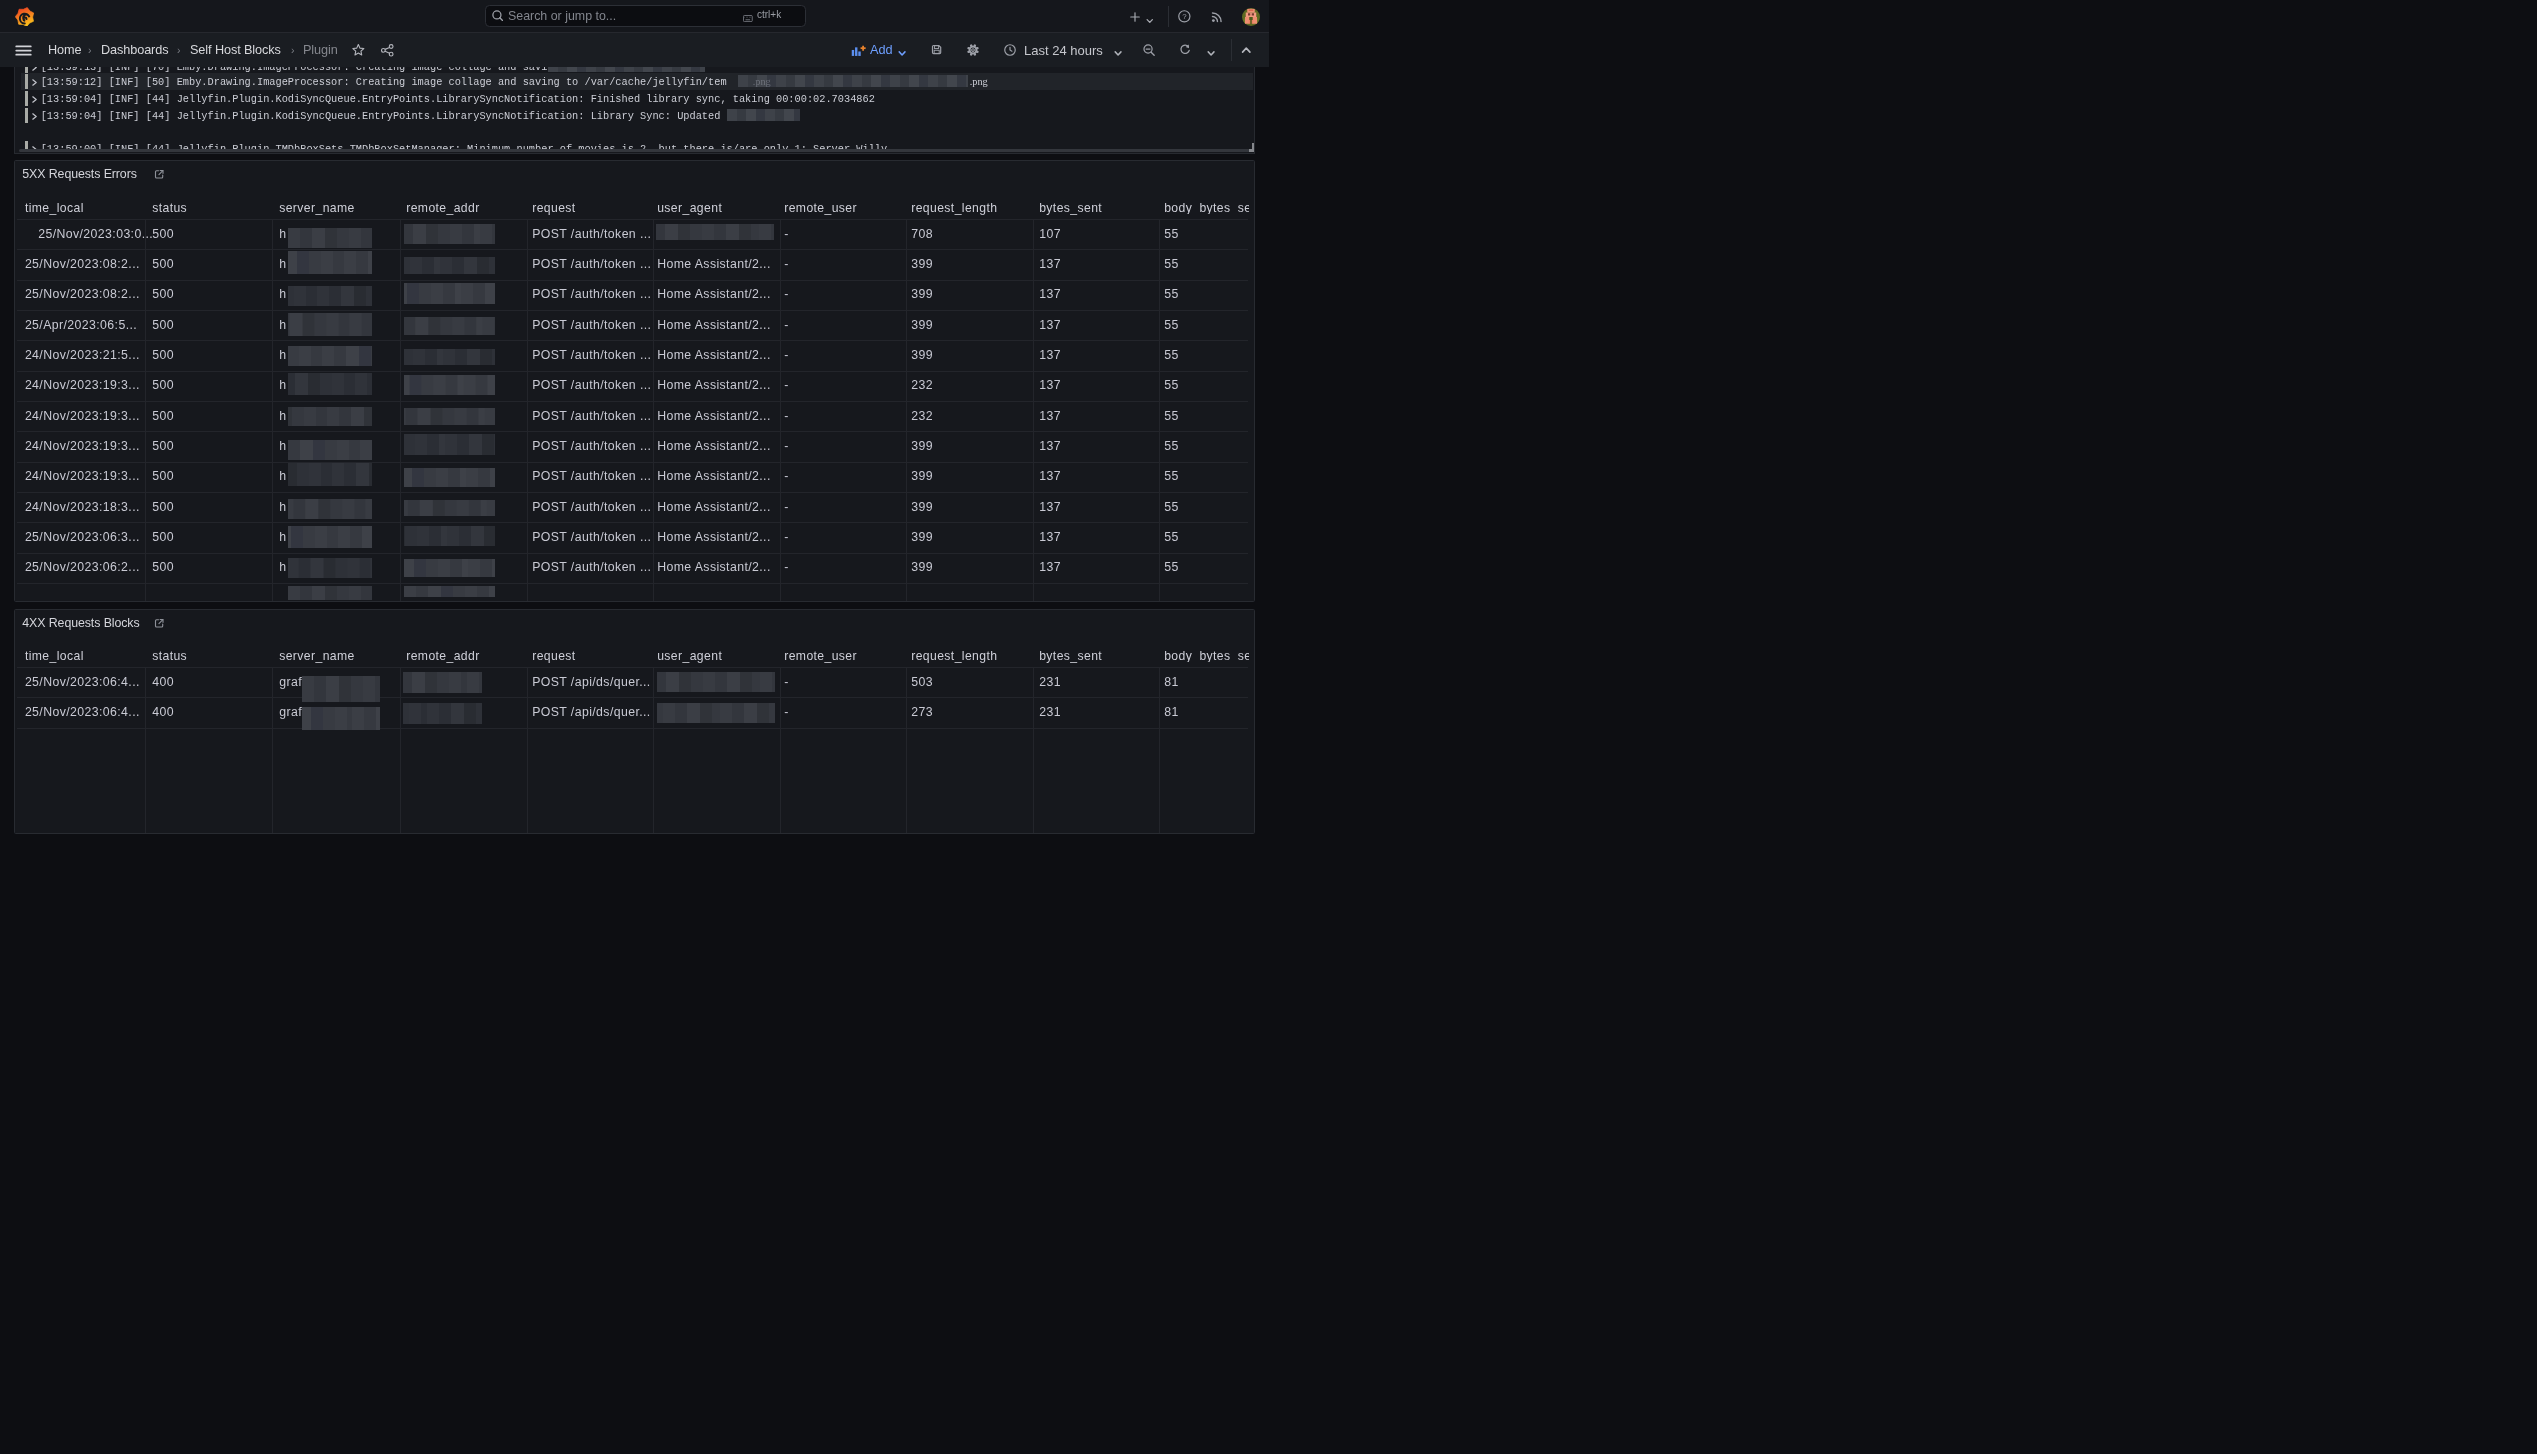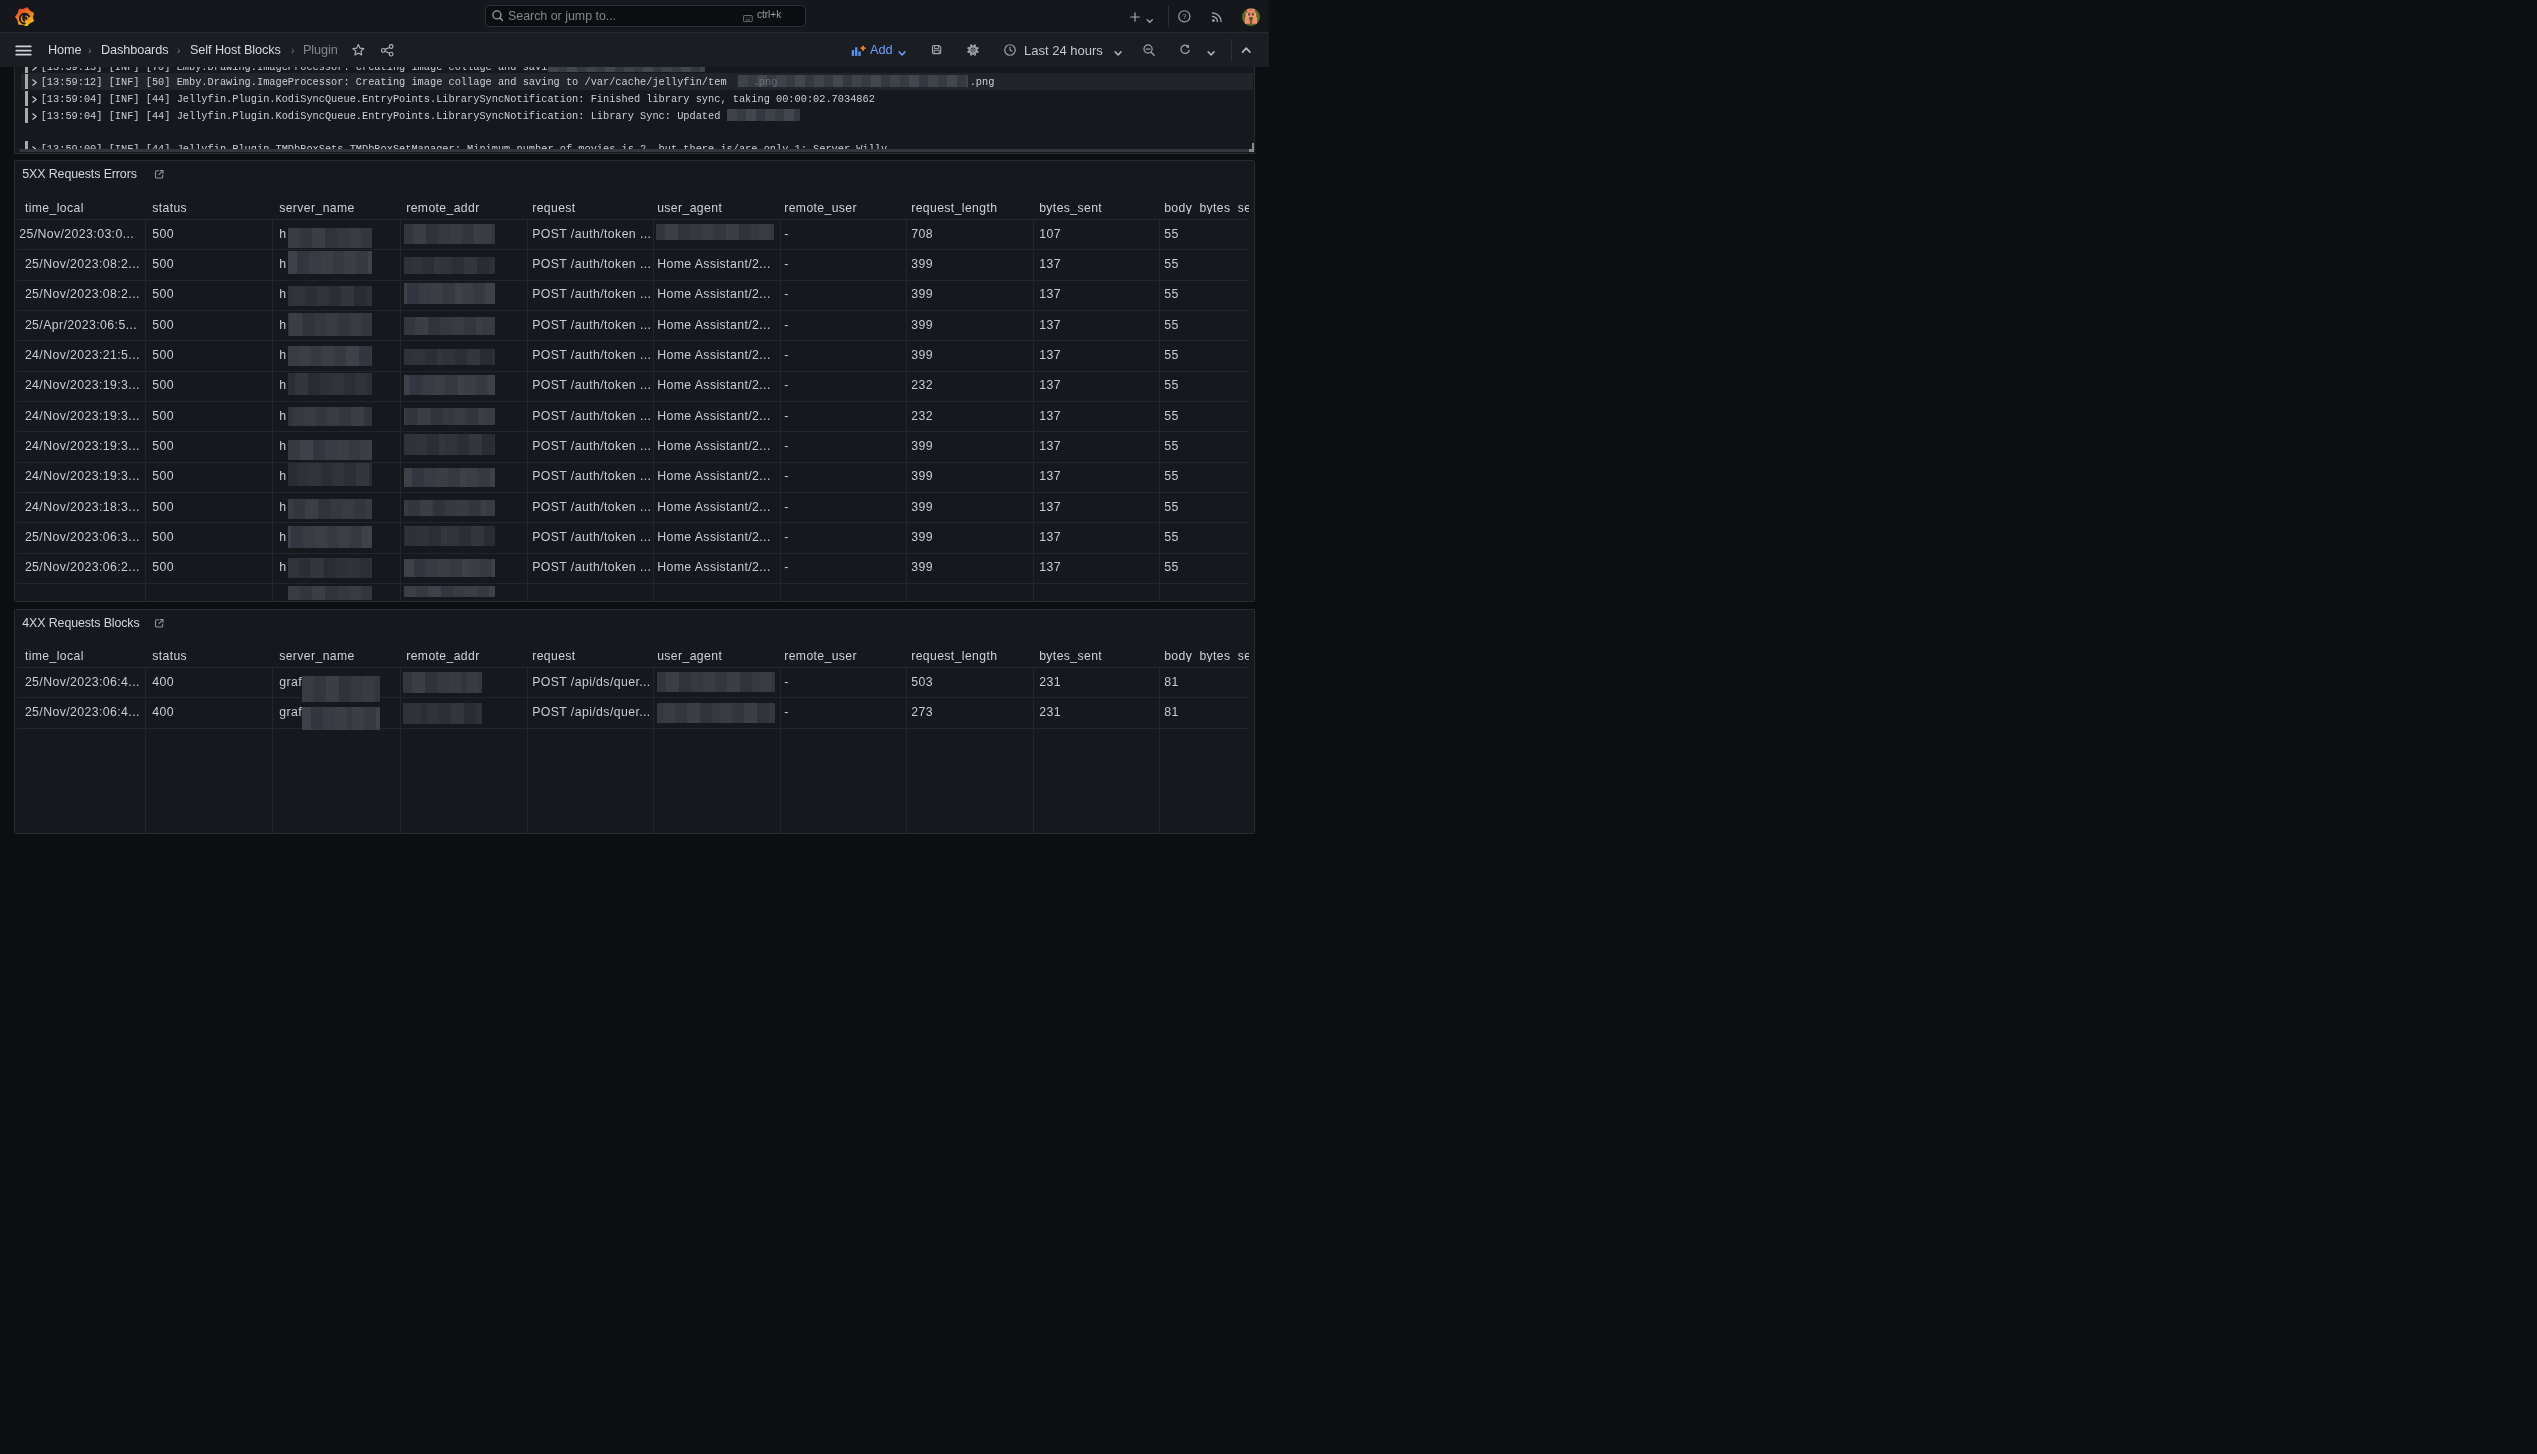--- a/index.html
+++ b/index.html
@@ -9,21 +9,21 @@
 .crumb.dim{color:#85878e}
 .sep{color:#7a7d84;font-size:10.5px;line-height:1}
 .ptitle{position:absolute;font-size:12.4px;font-weight:500;color:#d5d6dc;letter-spacing:-0.1px;line-height:1.15}
 .hcell{position:absolute;font-size:12.2px;font-weight:500;color:#cfd0d9;letter-spacing:0.4px;white-space:nowrap;line-height:1}
 .cell{position:absolute;font-size:12.3px;color:#c9cad4;letter-spacing:0.4px;white-space:nowrap;line-height:1}
 .vline{position:absolute;width:0.7px;background:#23252b}
 .hline{position:absolute;height:0.7px;background:#23252b}
 .logrow{position:absolute;left:0.7px;right:0.7px;height:17px;font-family:"Liberation Mono",monospace;font-size:10.3px;color:#ccced6;white-space:pre}
 .logtxt{position:absolute;left:25px;top:4.3px;line-height:1}
 .gbar{position:absolute;left:9.7px;top:1.3px;bottom:1.3px;width:2.6px;background:#a9aba6}
-.mono{font-family:Liberation Mono, monospace;font-size:10.3px;line-height:1}
+.mono{font-family:Liberation Serif, serif;font-size:10.3px;line-height:1}
 .pix{position:absolute;background-image:repeating-linear-gradient(90deg,#383b42 0 12.2px,#33363d 12.2px 24.4px,#3b3e45 24.4px 37px,#303339 37px 49px,#35383f 49px 61px)}
 .pixd{background-image:repeating-linear-gradient(90deg,#30333a 0 12.2px,#2b2e35 12.2px 24.4px,#33363d 24.4px 37px,#292c32 37px 49px,#2e3138 49px 61px)}
 .pixl{background-image:repeating-linear-gradient(90deg,#3b3e45 0 12.2px,#363940 12.2px 24.4px,#3e4148 24.4px 37px,#333640 37px 49px,#383b42 49px 61px)}
 .logpix{position:absolute;background-image:repeating-linear-gradient(90deg,#3e4249 0 9.6px,#363a41 9.6px 19px,#42464d 19px 29px,#343841 29px 38px)}
 </style></head><body>
 <div class="topnav">
 <div class="abs" style="left:15px;top:6.7px"><svg width="19.5" height="19.5" viewBox="0 0 26 26" style="">
         <defs>
           <linearGradient id="gl" x1="0.2" y1="0" x2="0.6" y2="1">
             <stop offset="0" stop-color="#ed3b22"></stop>
@@ -225,21 +225,21 @@
     <div class="hcell" style="left:137px;top:41px;">status</div>
     <div class="hcell" style="left:264px;top:41px;">server_name</div>
     <div class="hcell" style="left:391px;top:41px;">remote_addr</div>
     <div class="hcell" style="left:517px;top:41px;">request</div>
     <div class="hcell" style="left:642px;top:41px;">user_agent</div>
     <div class="hcell" style="left:769px;top:41px;">remote_user</div>
     <div class="hcell" style="left:896px;top:41px;">request_length</div>
     <div class="hcell" style="left:1024px;top:41px;">bytes_sent</div>
     <div class="hcell" style="left:1149px;top:41px;width:85px;overflow:hidden;">body_bytes_sent</div>
     <div class="hline" style="left:1.9px;top:58px;width:1231px"></div>
-    <div class="cell" style="left:4px;top:67px">25/Nov/2023:03:0...</div>
+    <div class="cell" style="left:23px;top:67px">25/Nov/2023:03:0...</div>
     <div class="cell" style="left:137px;top:67px">500</div>
     <div class="cell" style="left:264px;top:67px">h</div>
     <div class="cell" style="left:517px;top:67px">POST /auth/token ...</div>
     <div class="cell" style="left:769px;top:67px">-</div>
     <div class="cell" style="left:896px;top:67px">708</div>
     <div class="cell" style="left:1024px;top:67px">107</div>
     <div class="cell" style="left:1149px;top:67px">55</div>
     <div class="hline" style="left:1.9px;top:88px;width:1231px"></div>
     <div class="pix " style="left:273px;top:67px;width:84px;height:19.5px;background-position:0px 0"></div>
     <div class="pix " style="left:389px;top:63px;width:91px;height:19.5px;background-position:-15px 0"></div>

